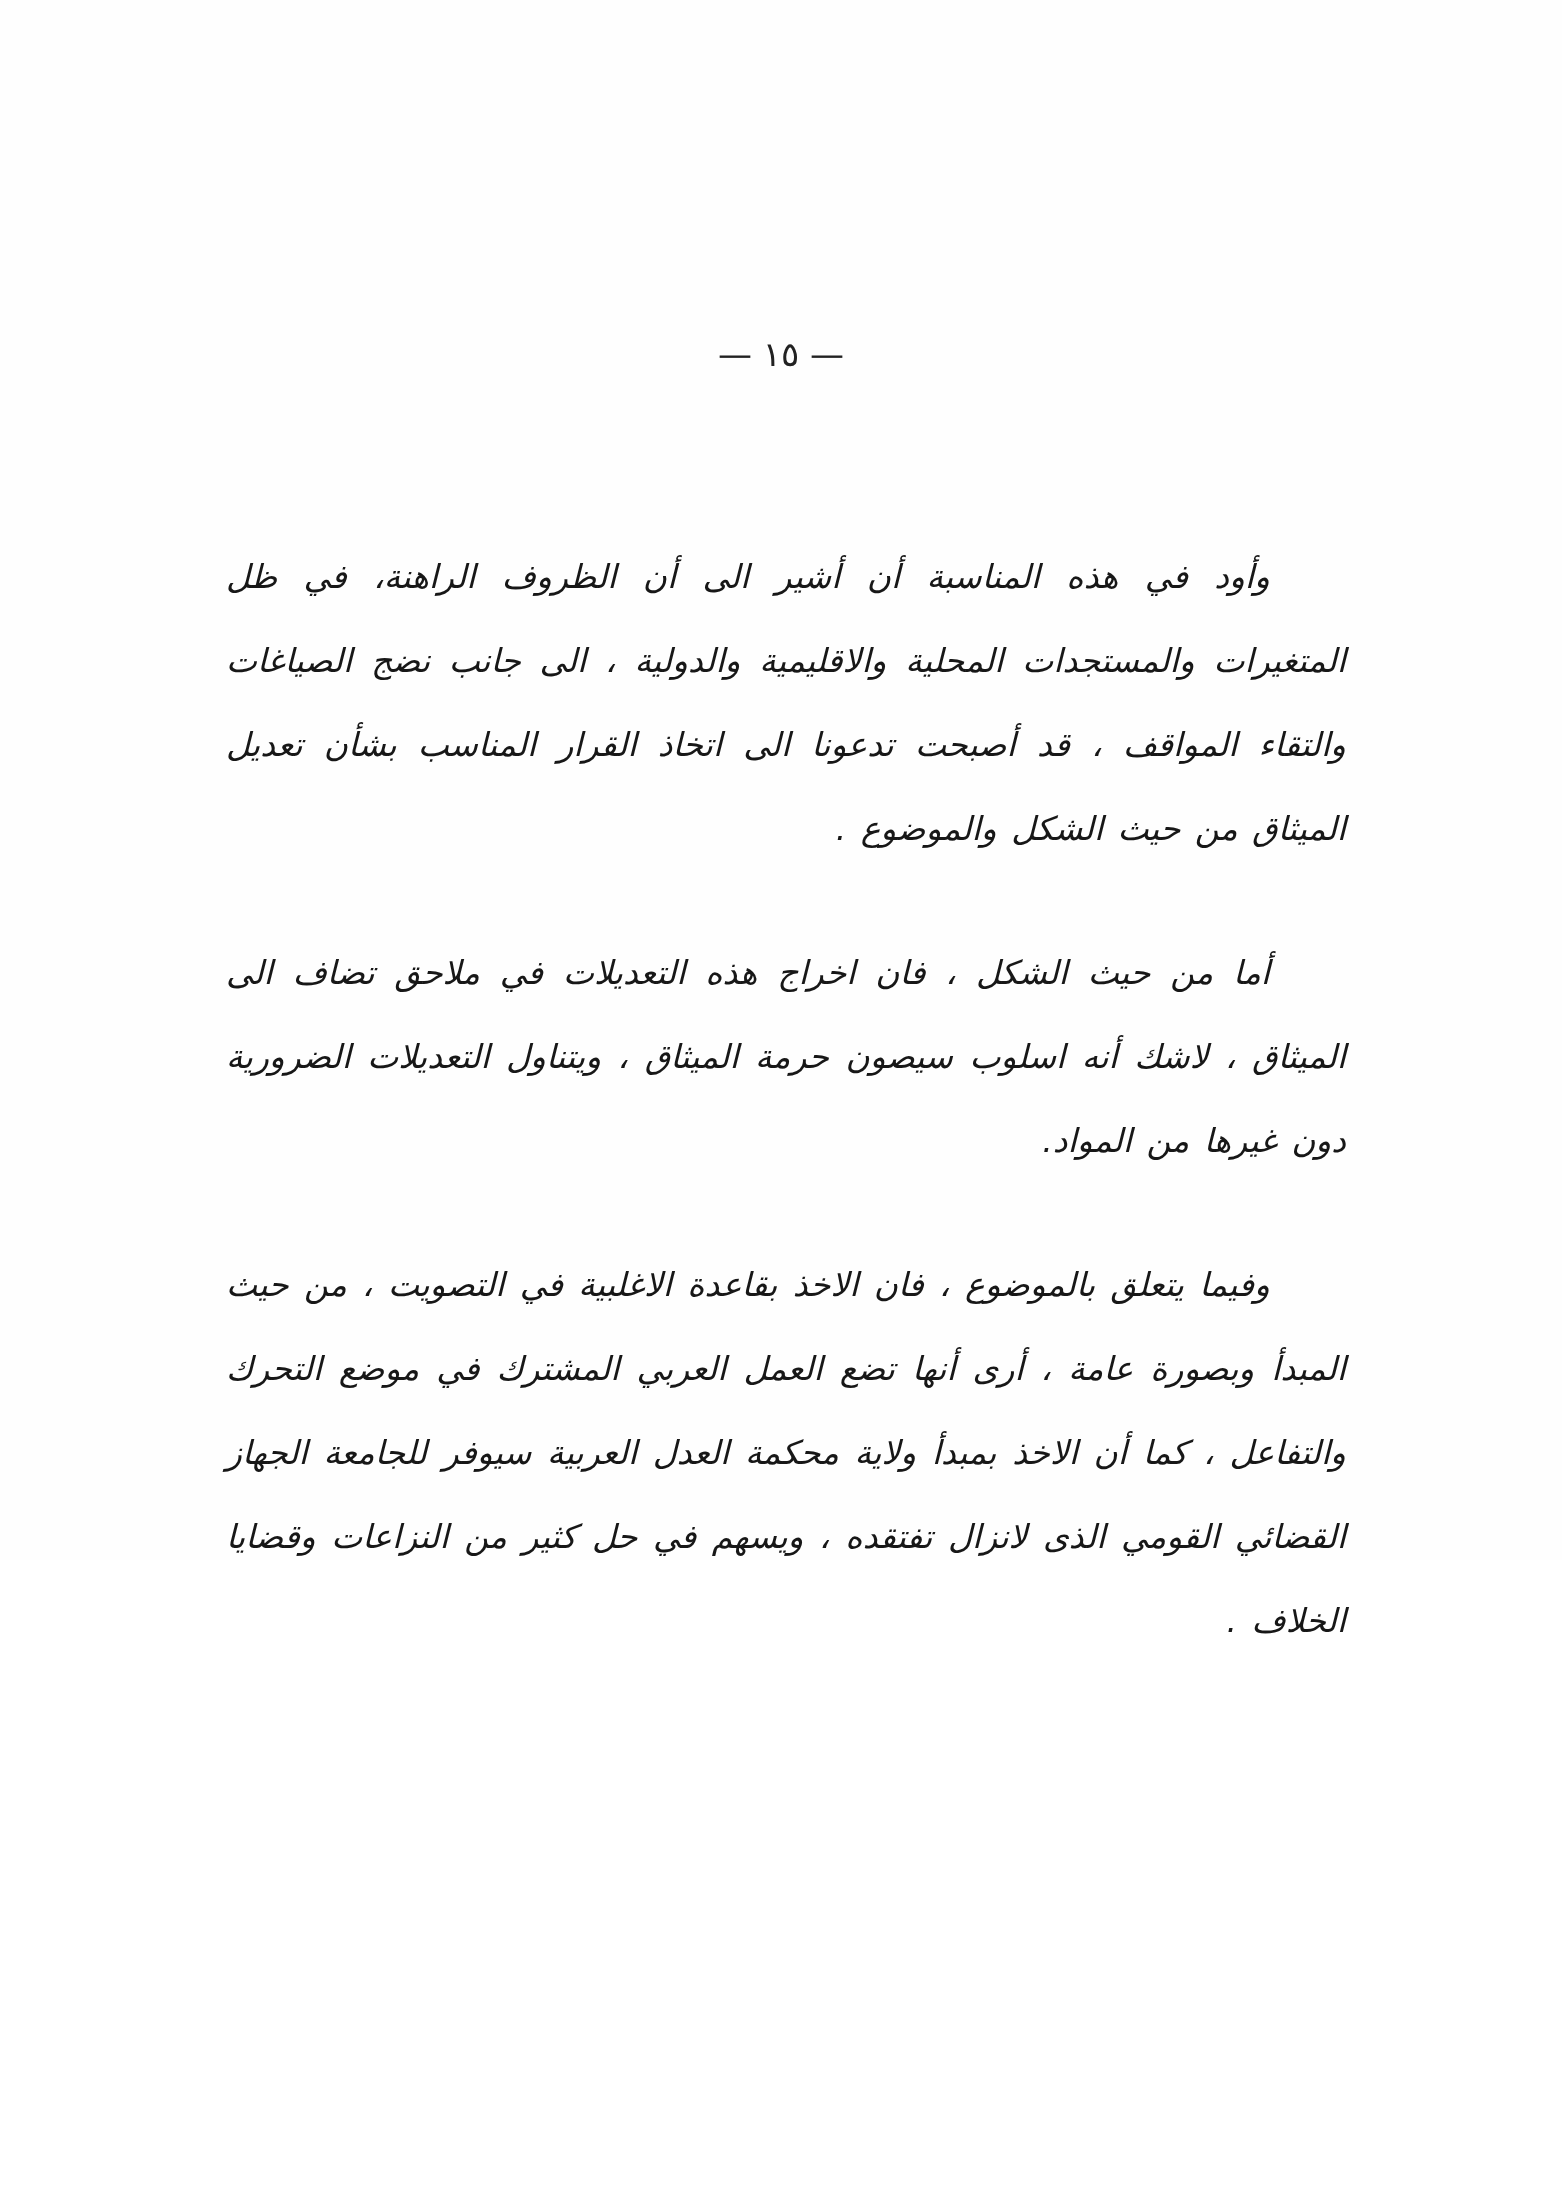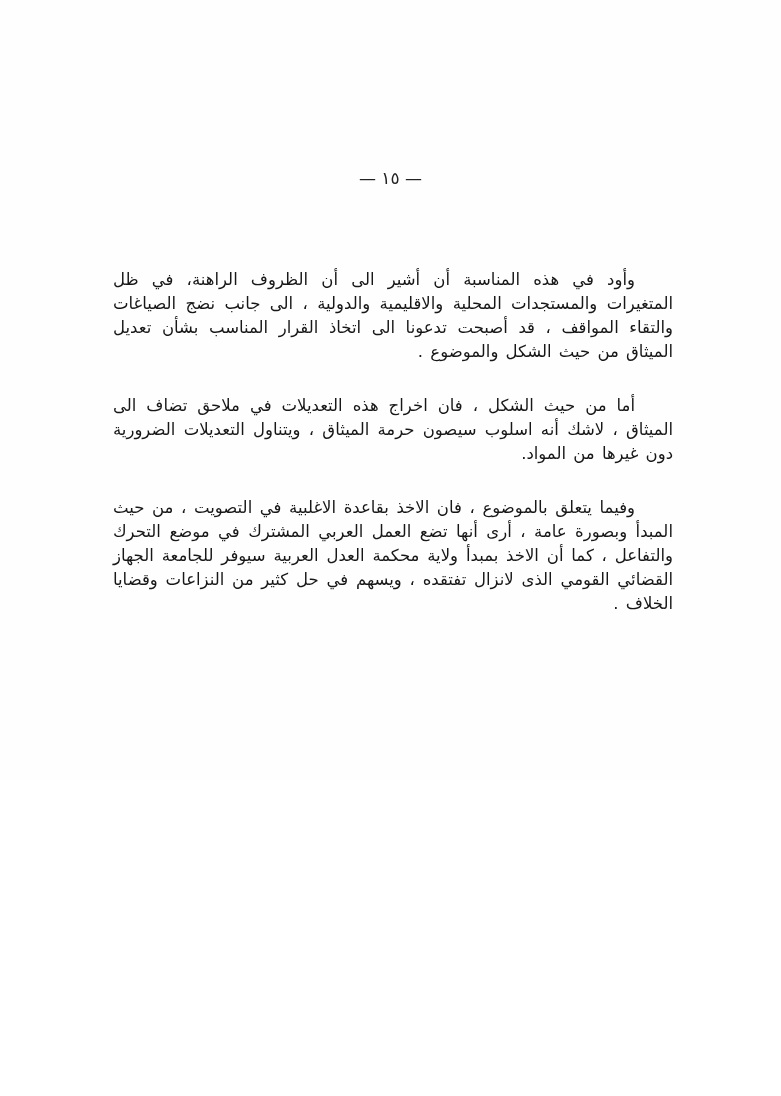--- a/index.html
+++ b/index.html
@@ -36,25 +36,26 @@
     position: absolute;
     top: 268px;
     right: 108px;
     width: 560px;
     direction: rtl;
     text-align: justify;
   }
   .para {
     margin: 0 0 30px 0;
     font-size: 16.5px;
-    line-height: 24px;
+    line-height: 42px;
     color: #171717;
     text-align: justify;
     text-justify: inter-word;
     word-spacing: 2px;
+    font-style: italic;
   }
   .para:last-child {
     margin-bottom: 0;
   }
   .para .indent {
     display: inline-block;
     width: 38px;
   }
   .para-1 { letter-spacing: 0.2px; }
   .para-2 { letter-spacing: 0.2px; }

